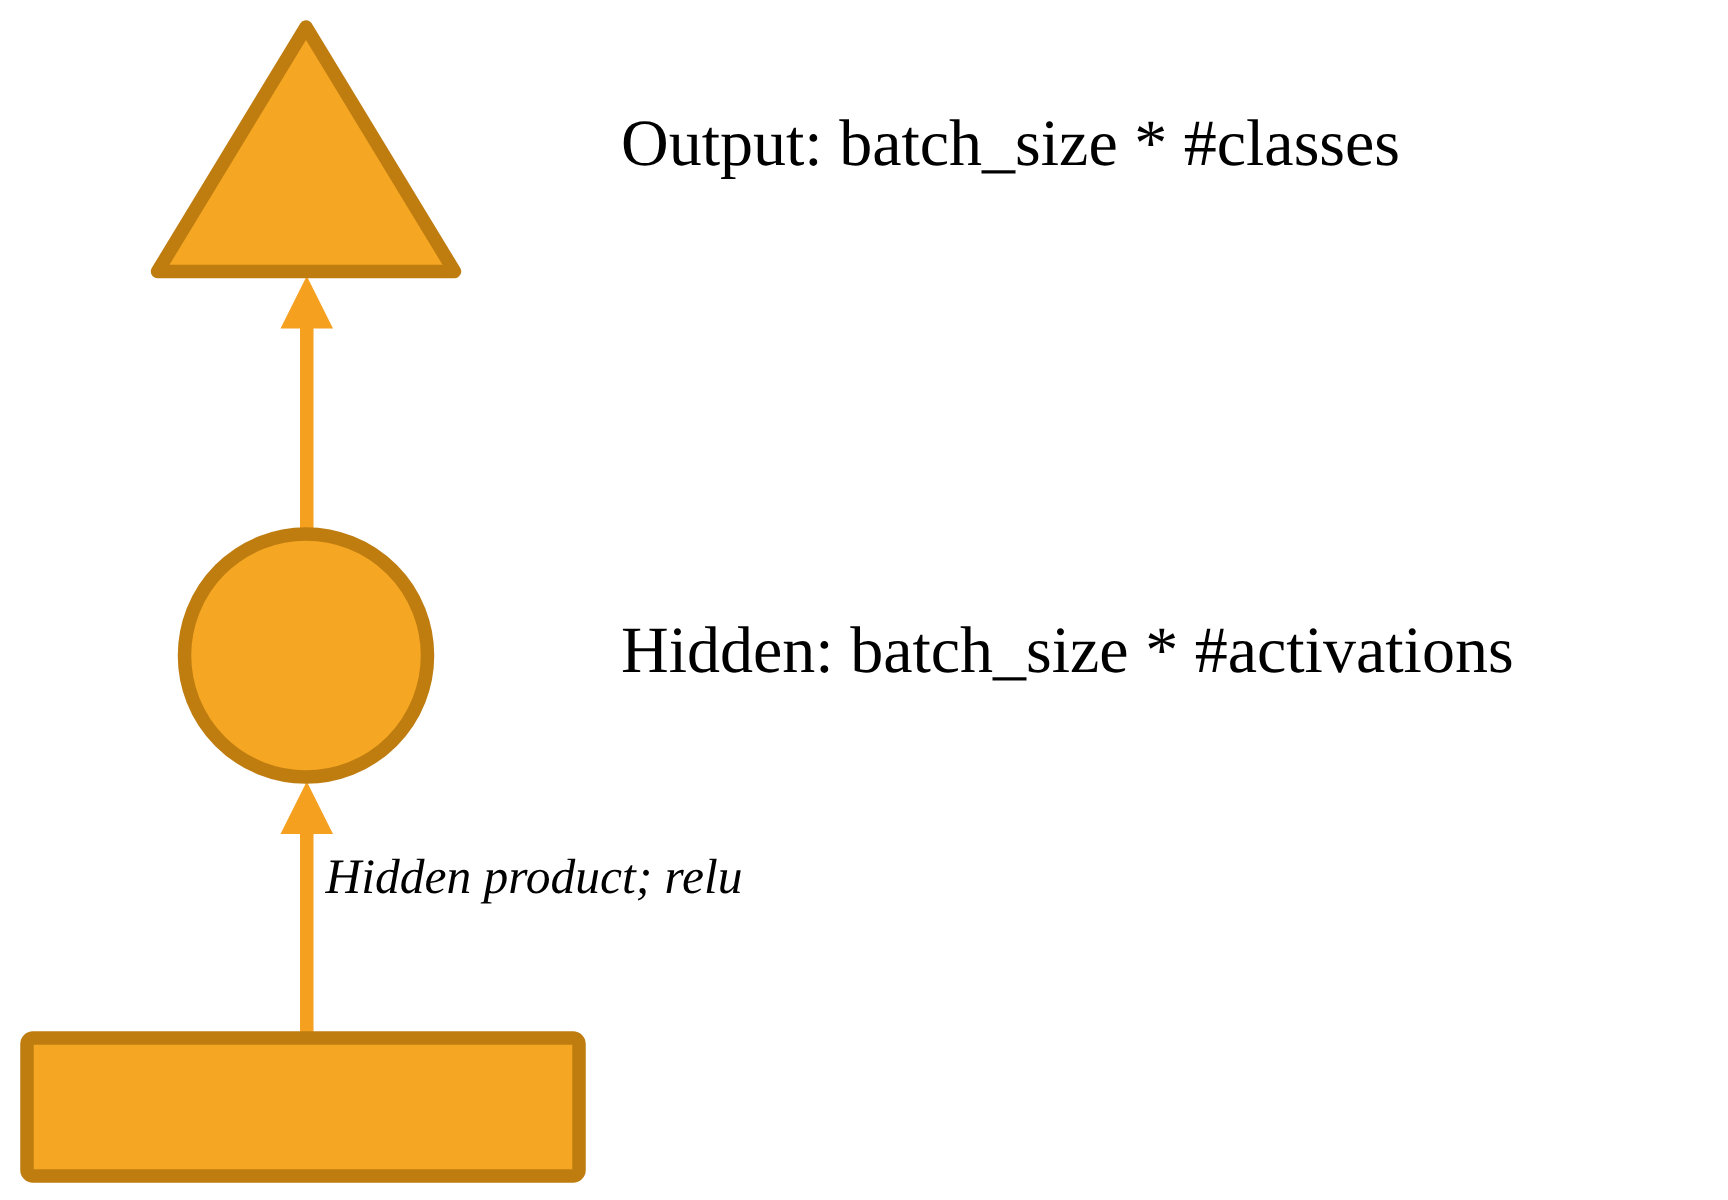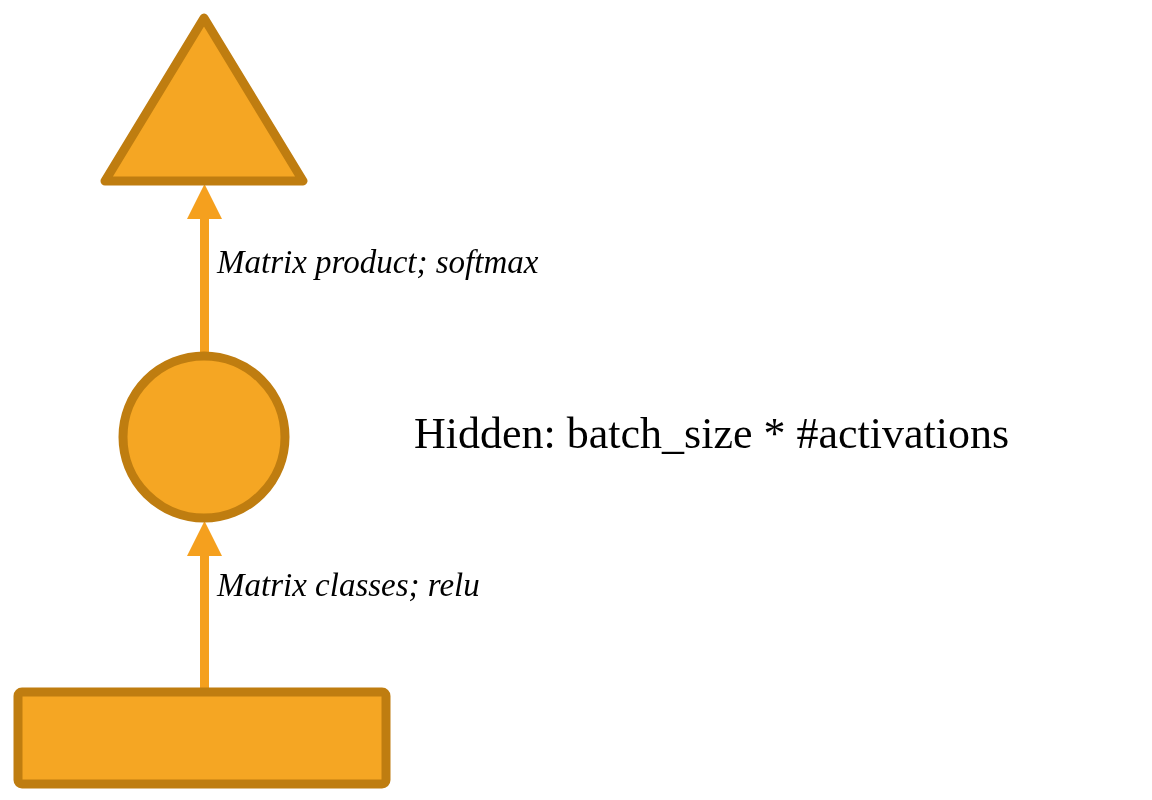--- a/index.html
+++ b/index.html
@@ -65,21 +65,21 @@
       <polygon points="204.5,184 222,219 187,219" fill="#F5A01E"></polygon>
     </g>
 
     <polygon points="204,18 303,181 105,181" fill="#F5A623" stroke="#BF7D10" stroke-width="9" stroke-linejoin="round"></polygon>
 
     <circle cx="204" cy="437" r="81" fill="#F5A623" stroke="#BF7D10" stroke-width="9"></circle>
 
     <rect x="18" y="692" width="368" height="92" rx="4" ry="4" fill="#F5A623" stroke="#BF7D10" stroke-width="9"></rect>
   </svg>
 
+  <div id="label-output" class="node-label">Output: batch_size * #classes</div>
 
   <div id="label-hidden" class="node-label">Hidden: batch_size * #activations</div>
 
 
-  <div id="label-edge-softmax" class="edge-label">Matrix product; softmax</div>
 
-  <div id="label-edge-relu" class="edge-label">Matrix classes; relu</div>
+  <div id="label-edge-relu" class="edge-label">Hidden product; relu</div>
 
 </div>
 
 </body></html>

